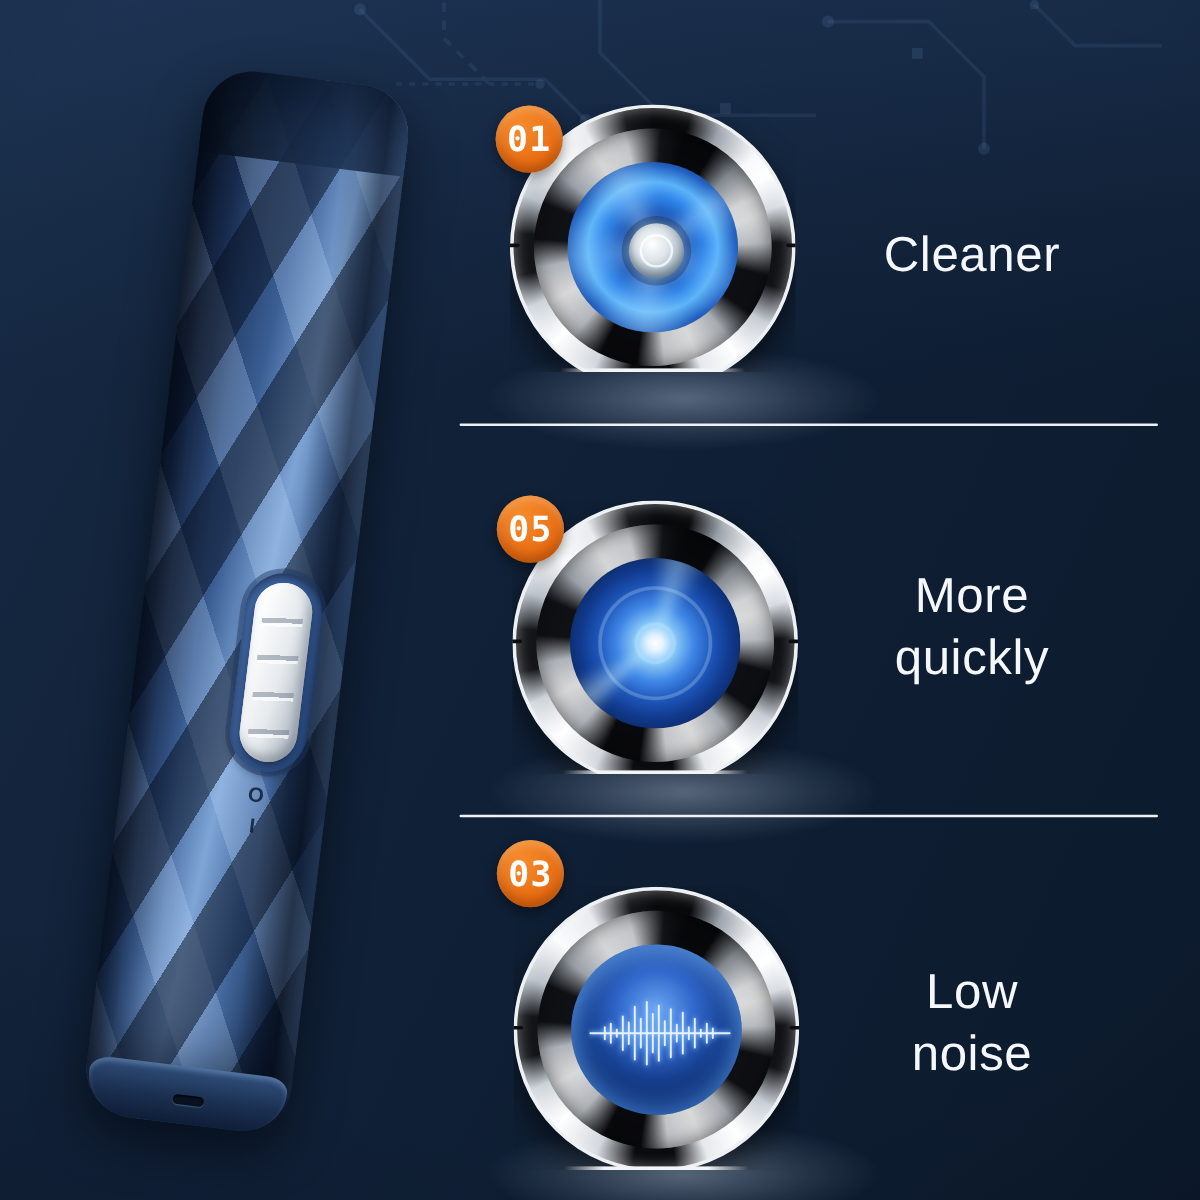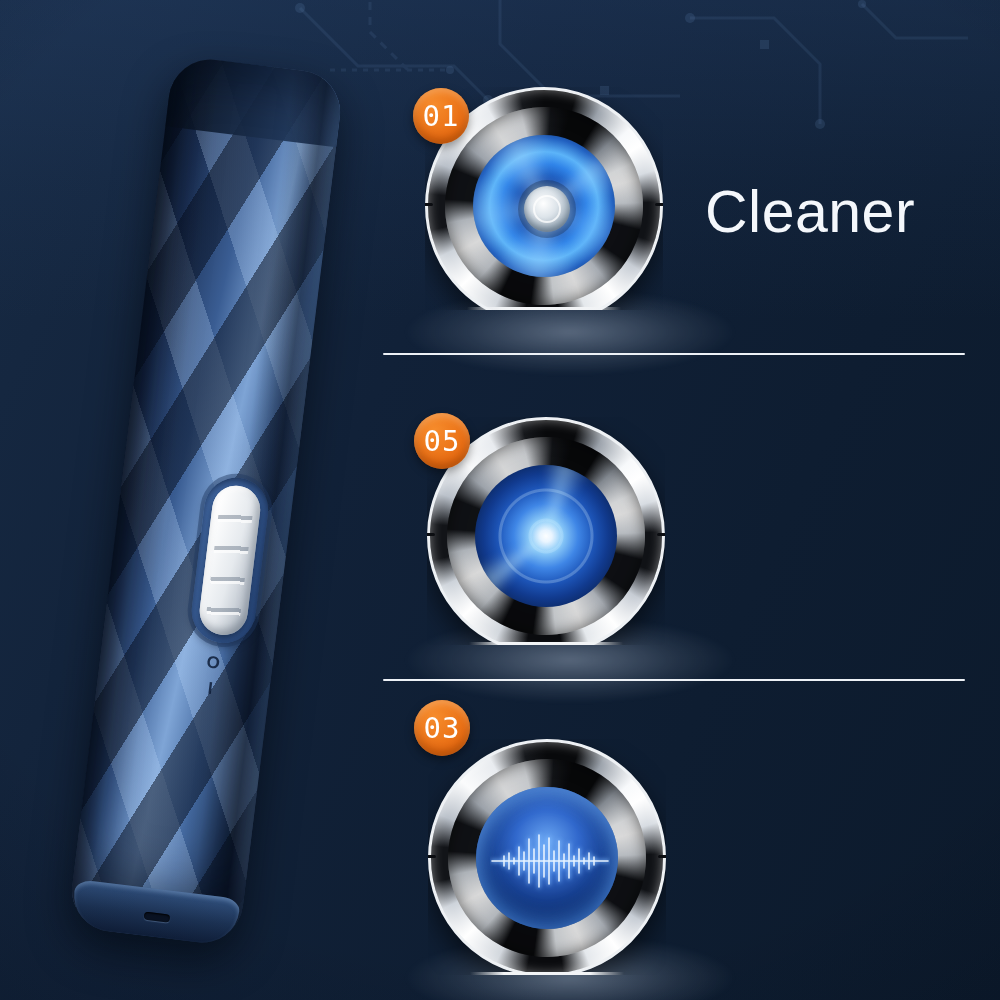--- a/index.html
+++ b/index.html
@@ -98,24 +98,24 @@
       rgba(200,240,255,0) 158deg, rgba(190,235,255,.45) 176deg, rgba(190,235,255,0) 196deg);
     filter:blur(4px);}
   
   .blue.f3{background:radial-gradient(circle at 50% 38%, #6aa6f2 0%, #3168cc 28%, #173f8e 52%, #0b2458 74%, #061535 95%);
     box-shadow:inset 0 0 20px 6px rgba(100,170,255,.38), inset 0 -10px 22px rgba(40,110,220,.42), inset 0 8px 16px rgba(150,200,255,.35);}
   .wave{position:absolute;left:14px;top:42px;}
   .badge{position:absolute;width:56px;height:56px;border-radius:50%;z-index:7;
     display:flex;align-items:center;justify-content:center;
     background:radial-gradient(circle at 36% 30%, #f68c2c, #e96e14 62%, #cf5c09 100%);
     box-shadow:inset 0 -5px 9px rgba(140,55,0,.5), inset 0 4px 7px rgba(255,195,130,.55), 0 4px 10px rgba(0,0,0,.4);
-    color:#fff;font-weight:400;font-size:29px;letter-spacing:1px;
+    color:#fff;font-weight:700;font-size:29px;letter-spacing:1px;
     font-family:"DejaVu Sans Mono","Liberation Sans",monospace;}
   .flabel{position:absolute;width:300px;left:660px;z-index:7;text-align:center;
-    color:#f4f7fb;font-size:59px;line-height:52px;font-weight:400;letter-spacing:.5px;
+    color:#f4f7fb;font-size:41px;line-height:52px;font-weight:400;letter-spacing:.5px;
     white-space:pre-line;}
 </style>
 </head>
 <body>
 
 <div class="canvas">
 
   <svg class="circuit" width="1000" height="280" viewBox="0 0 1000 280">
     <g fill="none" stroke="#6d93c4" stroke-width="3" opacity="0.12">
       <path d="M300,8 l58,58 h96 l34,34"></path>
@@ -170,20 +170,22 @@
   <div class="glow" style="top:600px"></div>
   <div class="fc" style="left:427px;top:417px;height:228px">
     <div class="chrome">
       <div class="ring2"></div>
       <div class="blue f2"></div>
     </div>
     <div class="seam l"></div>
     <div class="seam r"></div>
   </div>
   <div class="badge" style="left:414px;top:413px">05</div>
+  <div class="flabel" style="top:470px">More
+quickly</div>
   <div class="divider" style="top:679px"></div>
 
   <div class="glow" style="top:918px"></div>
   <div class="fc" style="left:428px;top:739px;height:236px">
     <div class="chrome">
       <div class="ring2"></div>
       <div class="blue f3">
         <svg class="wave" width="120" height="64" viewBox="0 0 120 64">
           <defs>
               <filter id="wglow" x="-30%" y="-30%" width="160%" height="160%">
@@ -198,14 +200,16 @@
             <path d="M2,32 H118"></path>
             <path d="M14,27 V37 M19,24 V40 M24,29 V35 M29,18 V46 M34,23 V41 M39,10 V54 M44,20 V44 M49,6 V58 M54,16 V48 M59,9 V55 M64,22 V42 M69,12 V52 M74,25 V39 M79,15 V49 M84,27 V37 M89,20 V44 M94,29 V35 M99,24 V40 M104,28 V36"></path>
           </g>
         </svg>
       </div>
     </div>
     <div class="seam l"></div>
     <div class="seam r"></div>
   </div>
   <div class="badge" style="left:414px;top:700px">03</div>
+  <div class="flabel" style="top:800px">Low
+noise</div>
 
 </div>
 
 </body></html>

